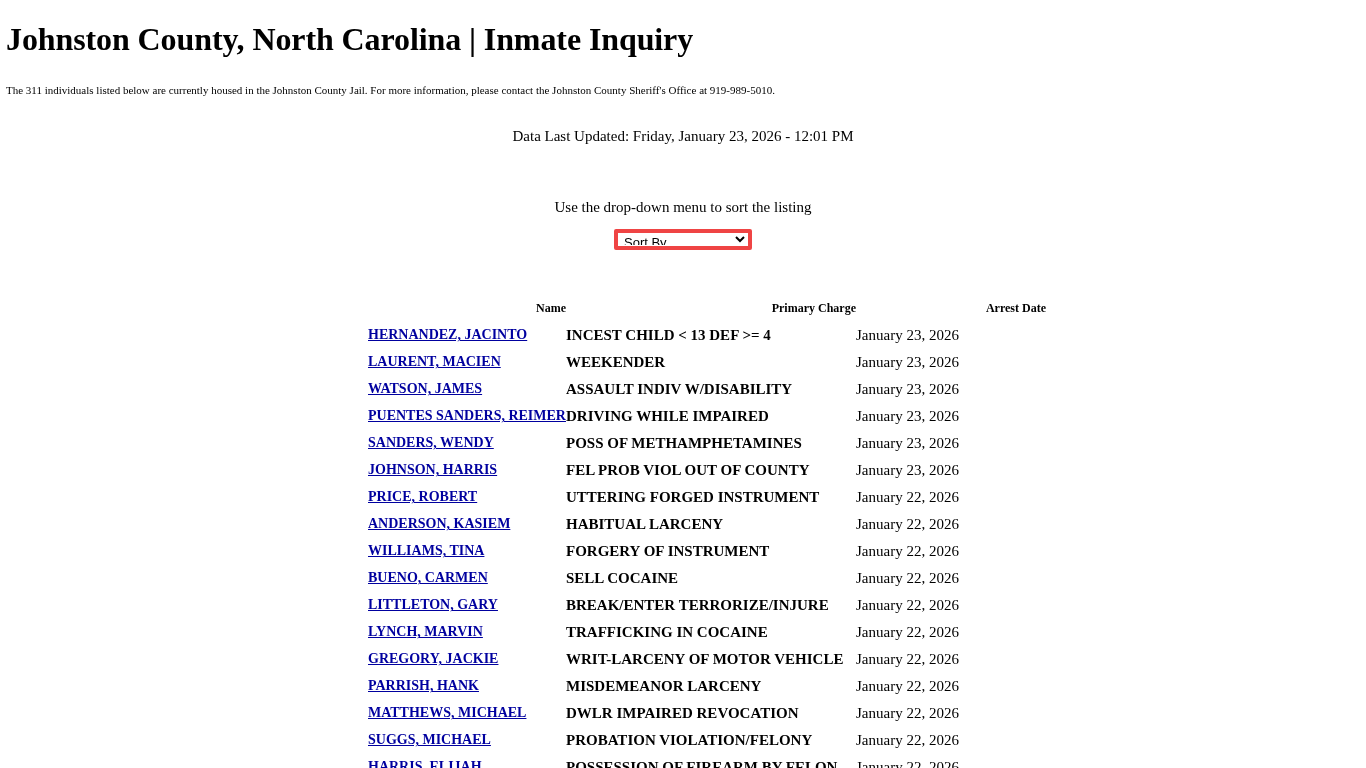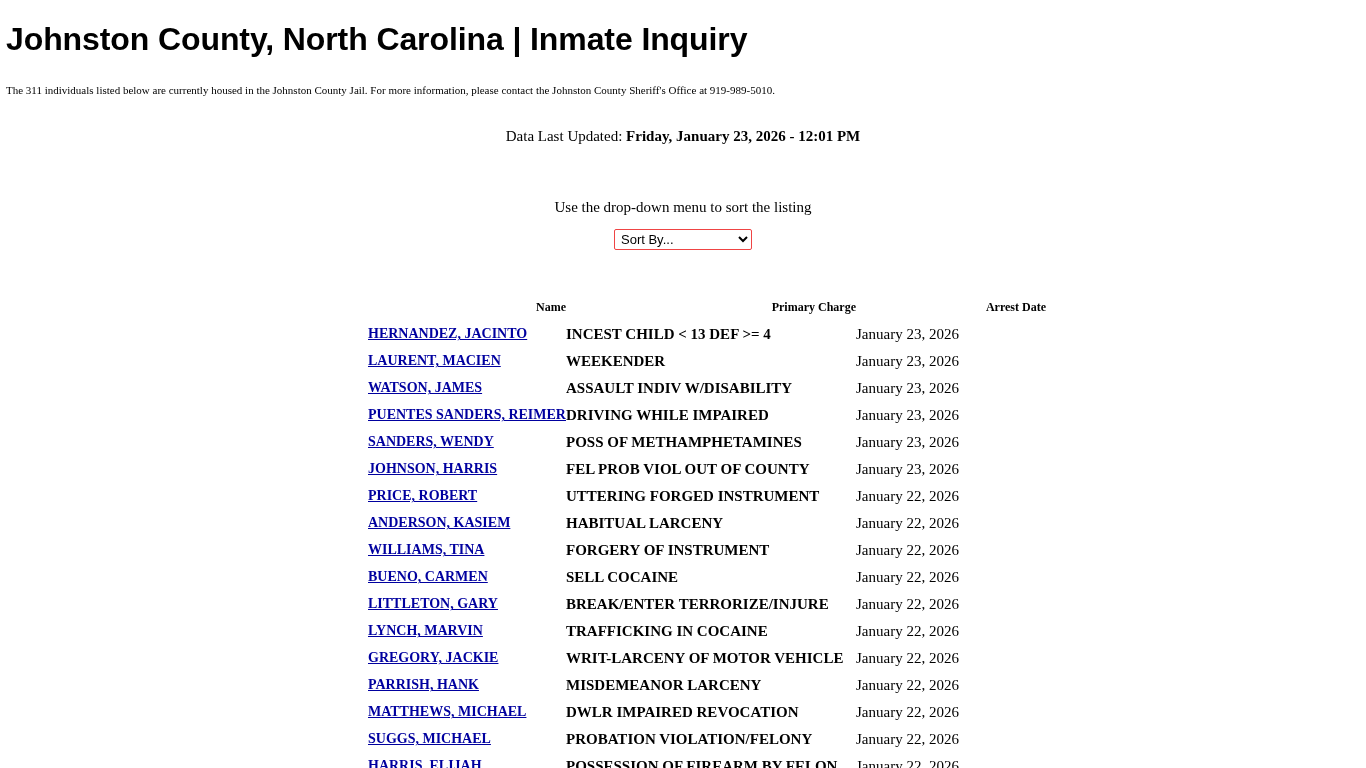--- a/index.html
+++ b/index.html
@@ -13,21 +13,21 @@
     height: 768px;
     overflow: hidden;
     font-family: "Liberation Serif", "DejaVu Serif", serif;
     font-size: 16px;
     color: #000000;
   }
 
   .page { padding: 0 6px; }
 
   h1.page-title {
-    font-family: Liberation Sans, sans-serif;
+    font-family: Liberation Serif, serif;
     font-size: 32px;
     font-weight: bold;
     margin: 21px 0 16px 0;
     padding: 0;
     line-height: 1.15;
     letter-spacing: -0.1px;
   }
 
   p.intro {
     font-size: 11px;
@@ -36,42 +36,42 @@
     line-height: 1.2;
   }
 
   p.updated {
     font-size: 15px;
     text-align: center;
     margin: 30px 0 0 0;
     padding: 0;
     line-height: 1.2;
   }
-  p.updated b { font-weight: bold; }
+  p.updated b { font-weight: normal; }
 
   p.sort-instructions {
     font-size: 15px;
     text-align: center;
     margin: 53px 0 0 0;
     padding: 0;
     line-height: 1.2;
   }
 
   .sort-wrap {
     text-align: center;
     margin-top: 13px;
   }
 
   select.sort-select {
     font-family: "Liberation Sans", "DejaVu Sans", sans-serif;
     font-size: 13px;
     width: 138px;
     height: 21px;
     padding: 1px 2px;
-    border: 1px solid #ef4444;
+    border: 4px solid #ef4444;
     border-radius: 2px;
     background: #ffffff;
     color: #000000;
     box-sizing: border-box;
   }
 
   table.inmate-table {
     border-collapse: collapse;
     margin: 50px auto 0 auto;
     font-size: 15px;

